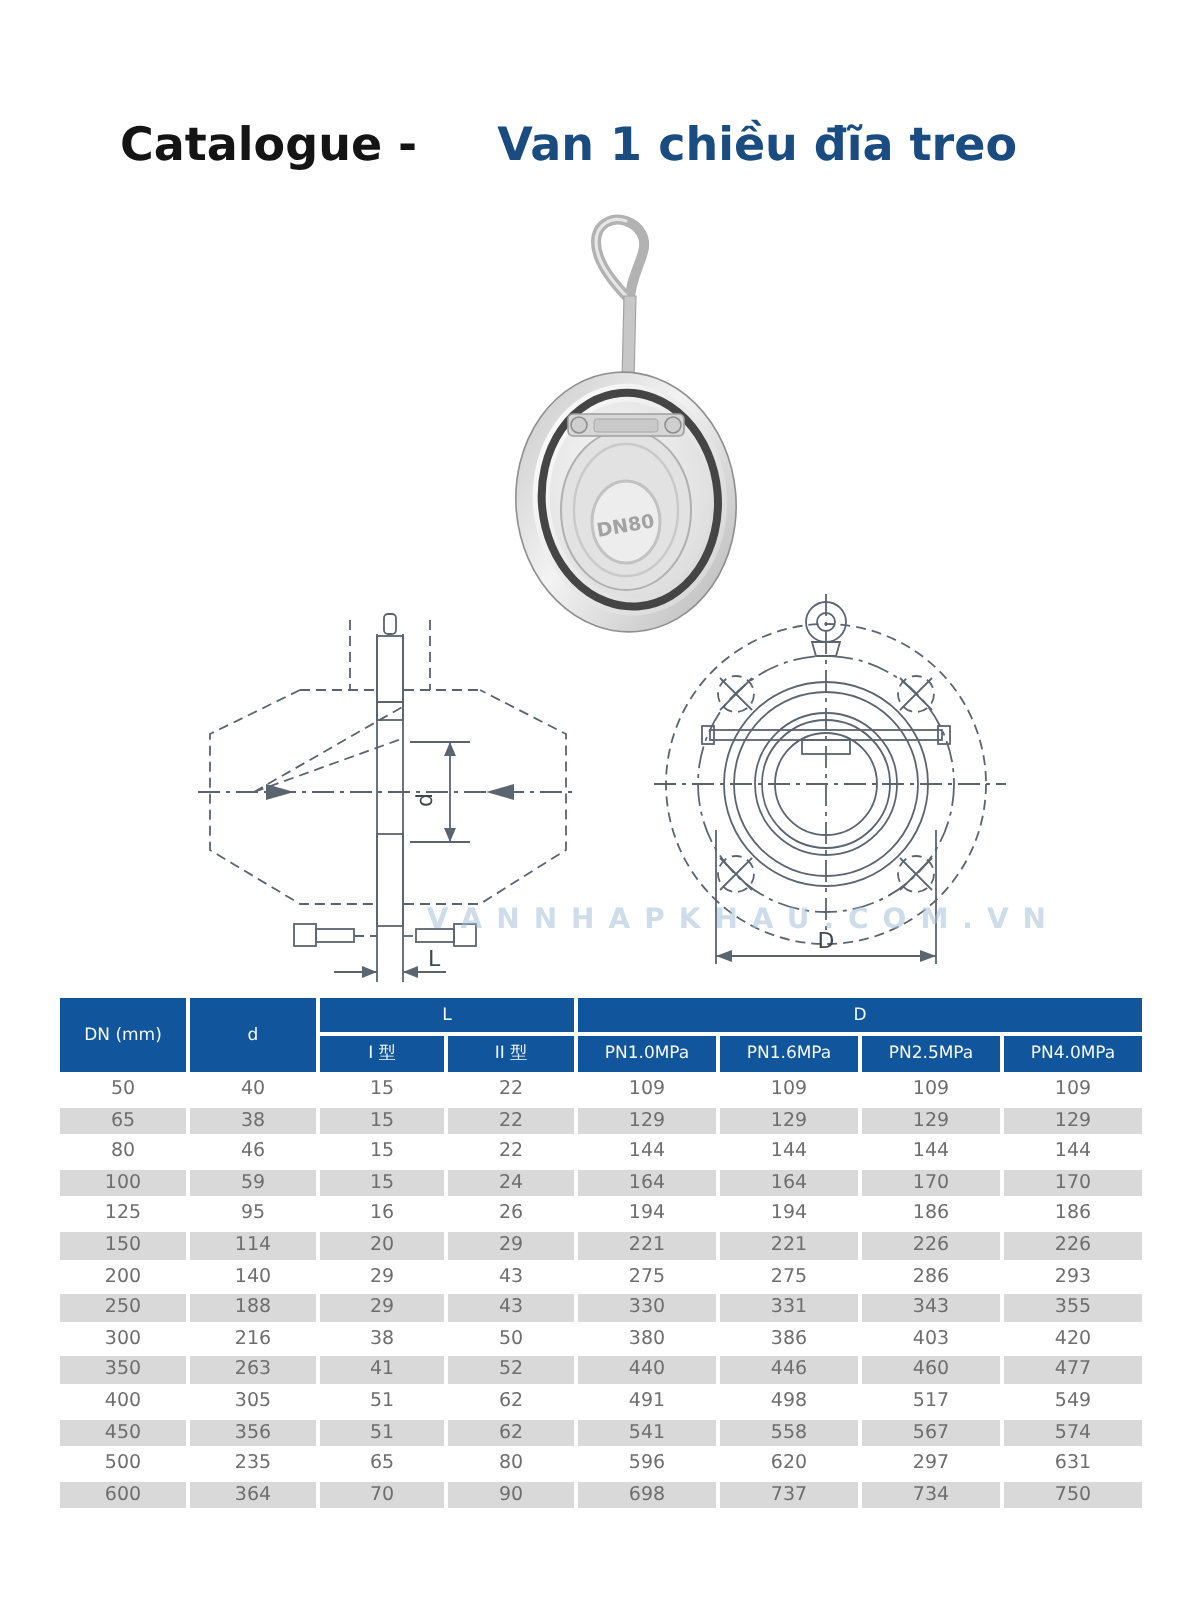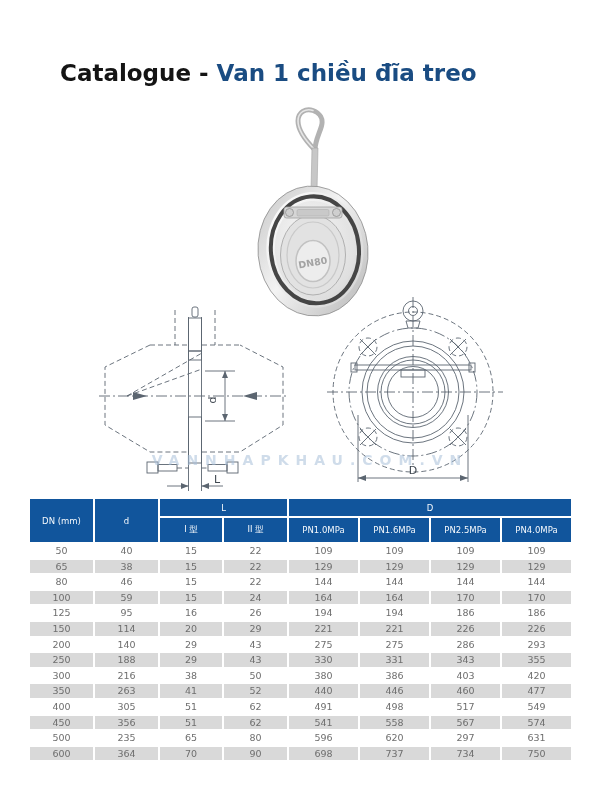--- a/index.html
+++ b/index.html
@@ -2,27 +2,27 @@
 <html style="--accent: #1A4C82; --header-bg: #11559C; --row-alt: #D9D9D9;"><head>
 <meta charset="utf-8">
 <style>
   html,body{margin:0;padding:0;background:#ffffff;}
   .page{position:relative;width:600px;height:800px;background:#ffffff;overflow:hidden;
         font-family:"DejaVu Sans","Liberation Sans",sans-serif;}
 
   
   .title{position:absolute;left:60px;top:58px;font-size:23px;font-weight:700;
          color:#141414;line-height:30px;white-space:nowrap;}
-  .title .accent{color:var(--accent,#1a4c82);}
+  .title .accent{color:var(--accent,#1a4c82);margin-left:32px;}
 
   
   .wm-logo{position:absolute;left:168px;top:282px;font-size:172px;font-weight:800;
            line-height:172px;letter-spacing:-8px;color:rgba(186,206,226,0.33);
            z-index:0;pointer-events:none;user-select:none;}
-  .wm-site{position:absolute;left:90px;top:452px;width:440px;text-align:center;
+  .wm-site{position:absolute;left:90px;top:452px;width:440px;text-align:right;
            font-size:14px;font-weight:700;letter-spacing:7px;
            color:rgba(168,192,216,0.55);z-index:2;pointer-events:none;}
 
   
   .valve-photo{position:absolute;left:223px;top:106px;z-index:2;}
   .left-drawing{position:absolute;left:95px;top:305px;z-index:1;}
   .right-drawing{position:absolute;left:325px;top:297px;z-index:1;}
   svg{display:block;}
   .dwg{stroke:#5b6570;stroke-width:0.9;fill:none;}
   .dwg-dash{stroke-dasharray:5,3;}
@@ -30,21 +30,21 @@
   .dwg-fill{fill:#5b6570;stroke:none;}
   .dwg-label{font-family:"DejaVu Sans","Liberation Sans",sans-serif;font-size:11px;
              fill:#3f4750;stroke:none;}
 
   
   .spec-table{position:absolute;left:28px;top:497px;z-index:3;
               border-collapse:separate;border-spacing:2px;table-layout:fixed;}
   .spec-table th{background:var(--header-bg,#11559C);color:#f4f8fc;font-weight:400;
                  font-size:8.5px;text-align:center;padding:0;}
   .spec-table thead tr:nth-child(1) th{height:17px;}
-  .spec-table thead tr:nth-child(2) th{height:24px;}
+  .spec-table thead tr:nth-child(2) th{height:18px;}
   .spec-table td{height:13.6px;font-size:9.5px;color:#6e6e6e;text-align:center;
                  padding:0;background:#ffffff;line-height:13.6px;}
   .spec-table tr.alt td{background:var(--row-alt,#D9D9D9);}
   .c-dn{width:63px;}.c-d{width:63px;}.c-l1{width:62px;}.c-l2{width:63px;}
   .c-p1{width:69px;}.c-p2{width:69px;}.c-p3{width:69px;}.c-p4{width:69px;}
 </style>
 </head>
 <body>
 
 <div class="page">

